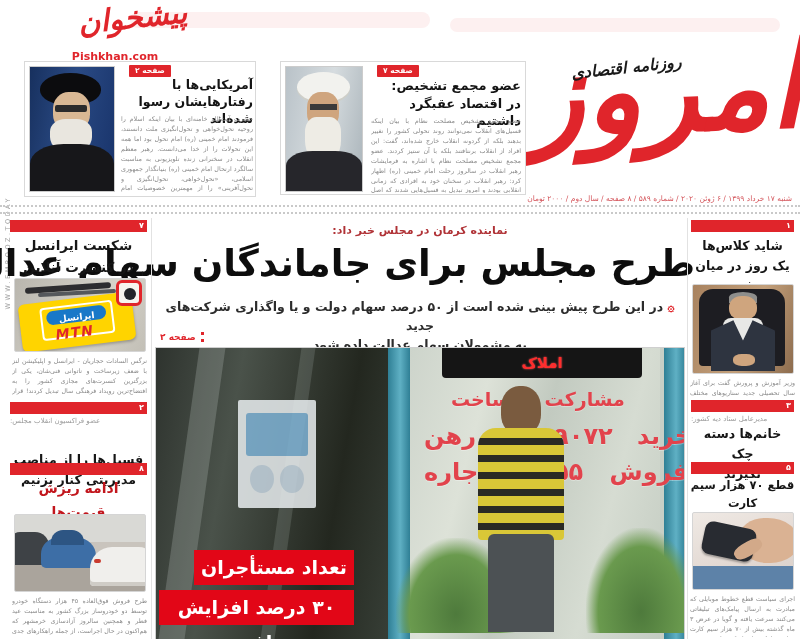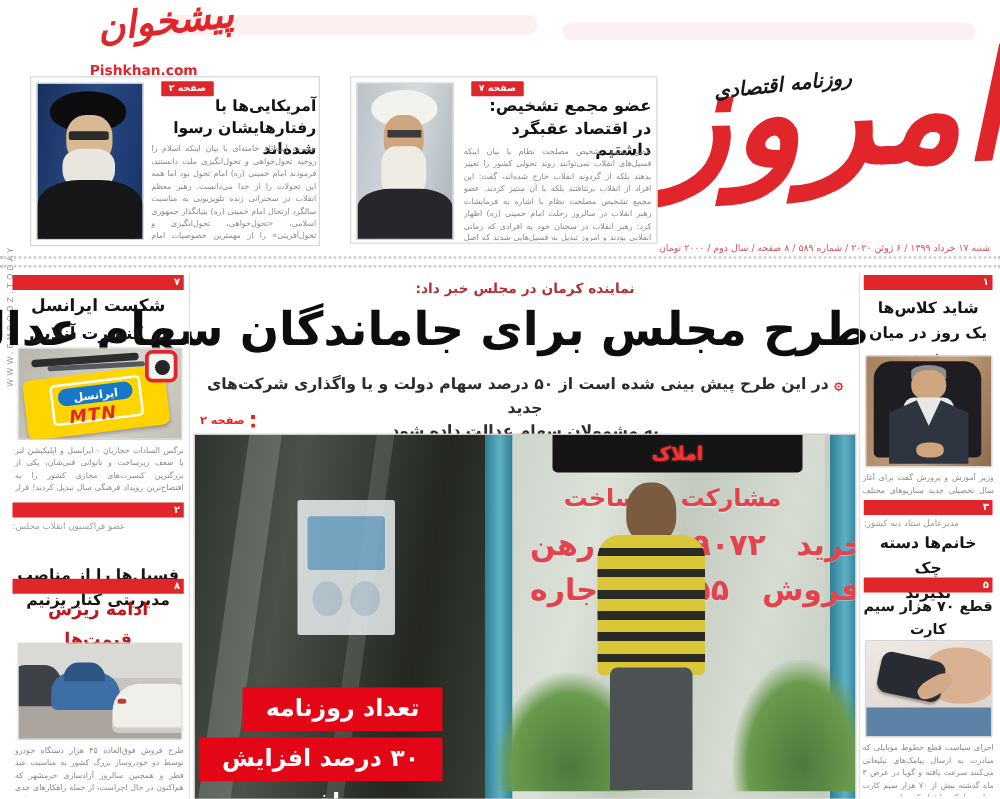--- a/index.html
+++ b/index.html
@@ -214,21 +214,21 @@
     <div class="mp-led">املاک</div>
     <div class="mp-text mp-t1 rtl">مشارکت در ساخت</div>
     <div class="mp-text mp-t2 rtl">خرید ۹۰۷۲ ۶۶ رهن</div>
     <div class="mp-text mp-t3 rtl">فروش ۵۵ ۶ اجاره</div>
     <div class="mp-plant" style="left:240px; top:190px; width:120px; height:95px;"></div>
     <div class="mp-plant" style="left:430px; top:180px; width:110px; height:105px;"></div>
     <div class="mp-person-head"></div>
     <div class="mp-person-torso"></div>
     <div class="mp-person-legs"></div>
     <div class="mp-sill"></div>
-    <div class="mp-box mp-box1 rtl">تعداد روزنامه</div>
+    <div class="mp-box mp-box1 rtl">تعداد مستأجران</div>
     <div class="mp-box mp-box2 rtl">۳۰ درصد افزایش یافت</div>
     <div class="mp-badge rtl">صفحه ۴</div>
   </div>
 
   <div class="abs col-sep" style="left:151px; top:218px; height:421px;"></div>
   <div class="abs col-sep" style="left:687px; top:218px; height:421px;"></div>
 
   <div class="abs num-bar" style="left:10px; top:220px; width:137px;">
     <span class="n">۷</span>
   </div>

